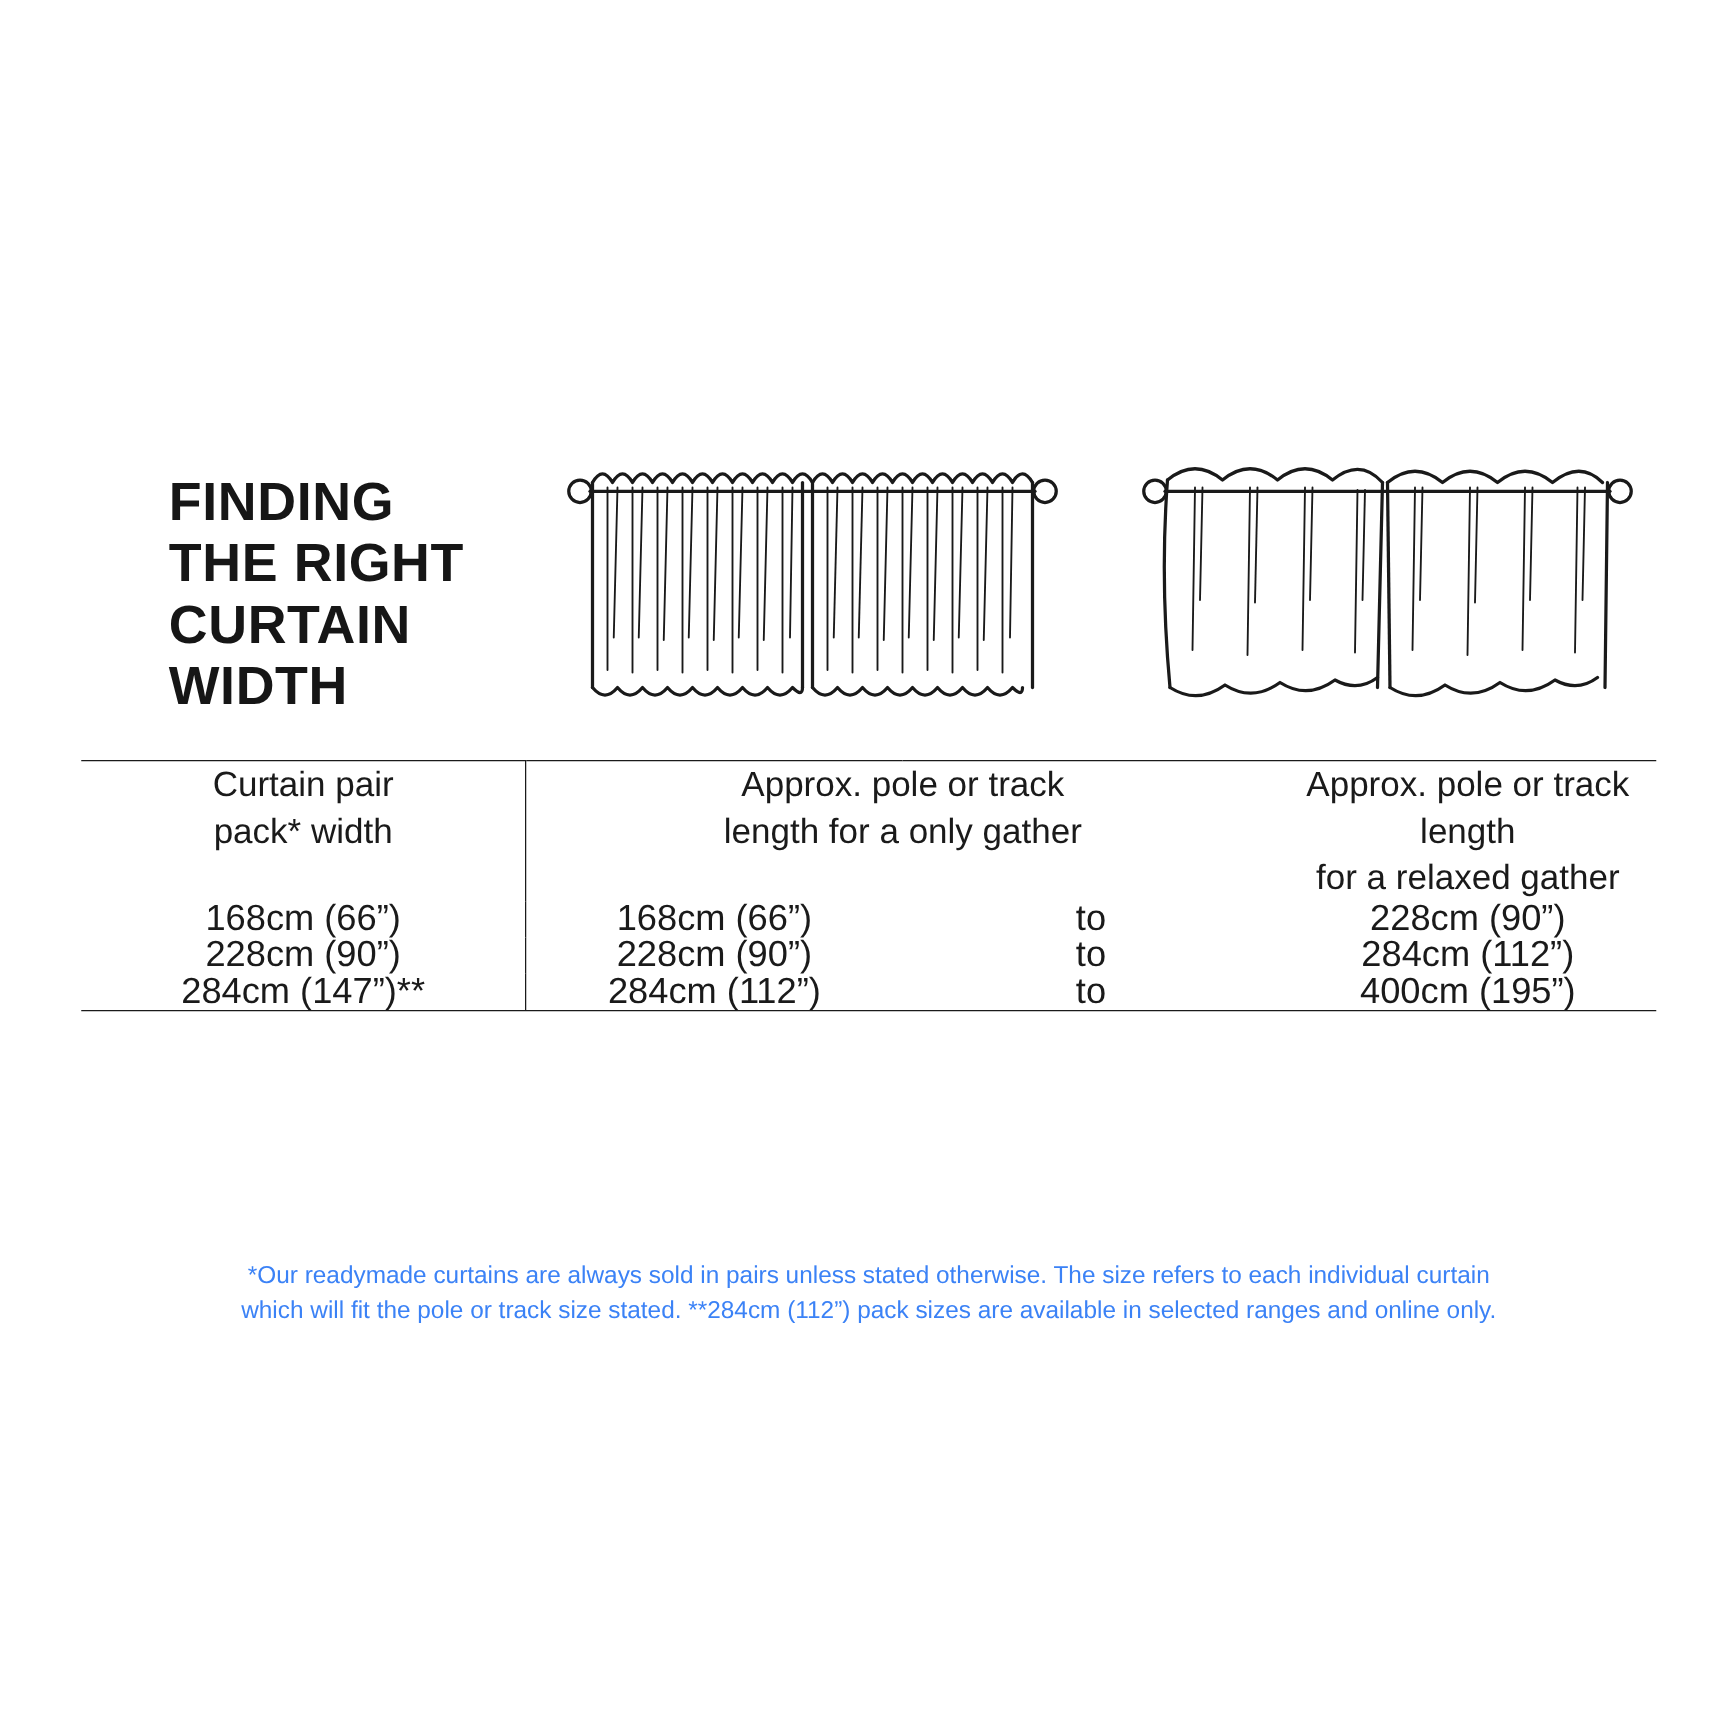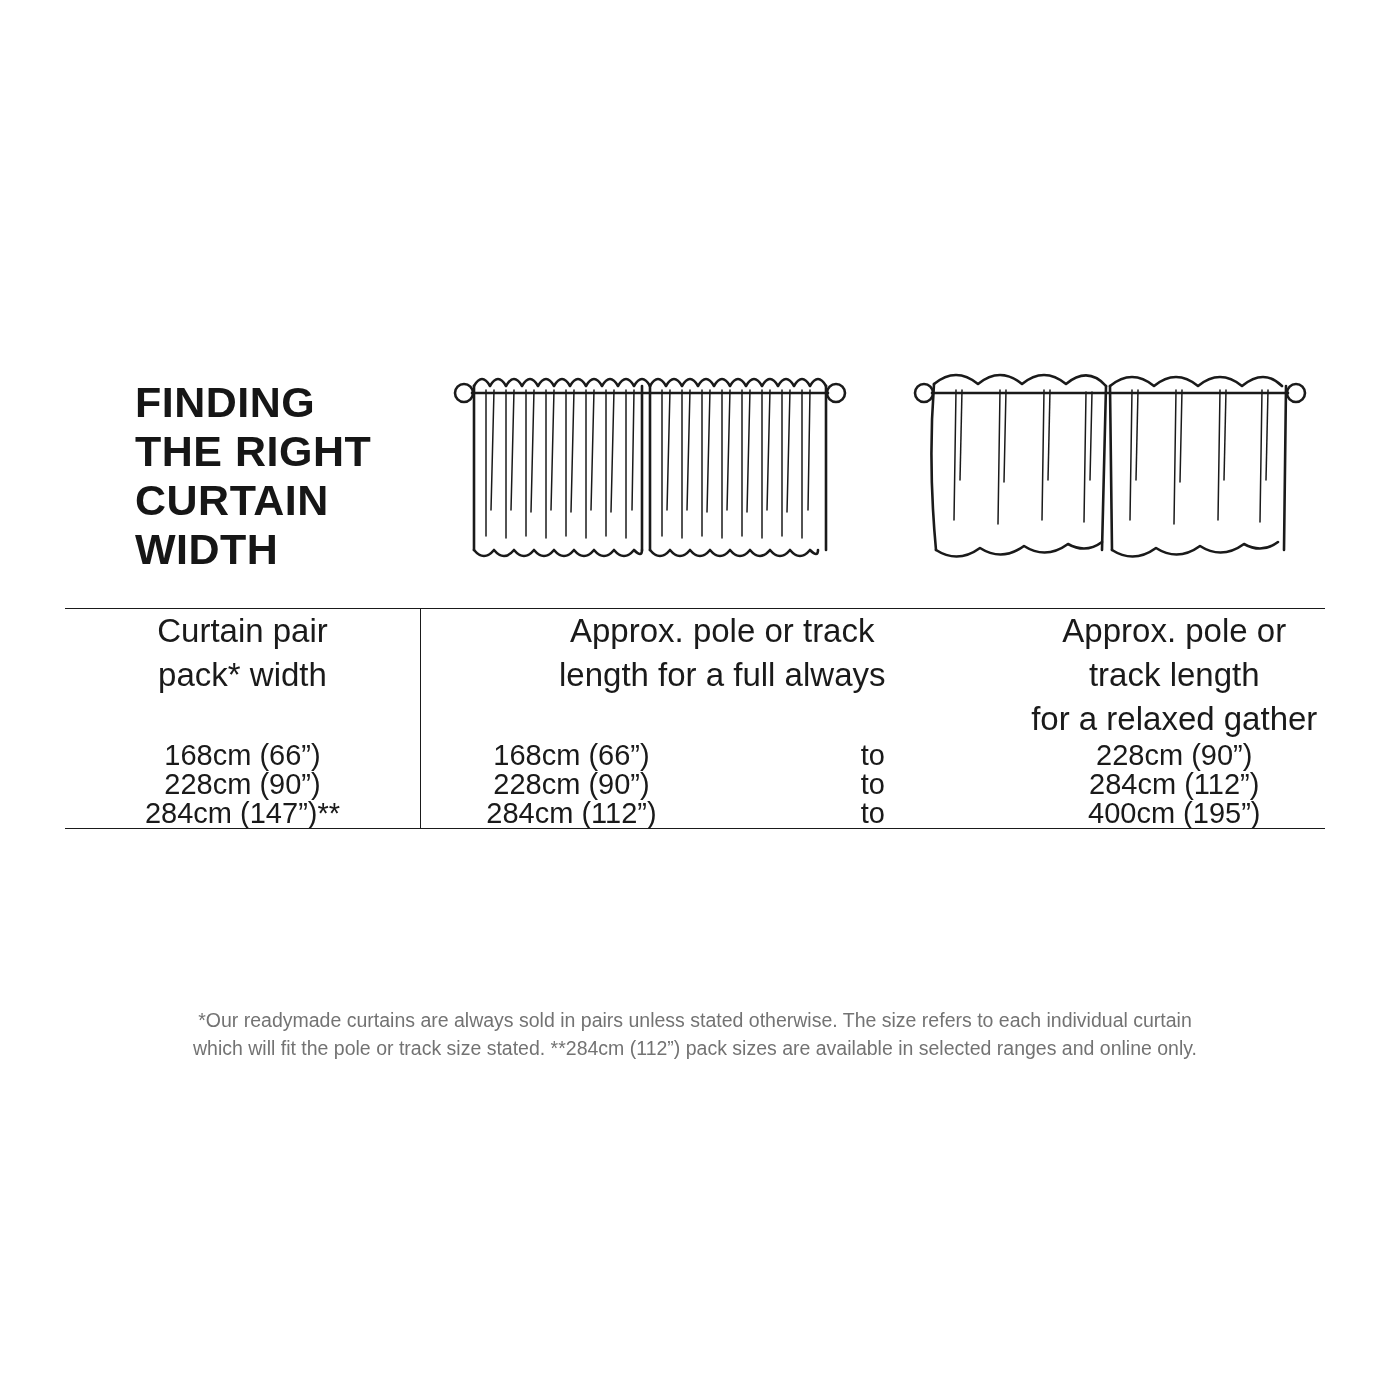--- a/index.html
+++ b/index.html
@@ -72,21 +72,21 @@
   table.size-table th,
   table.size-table td {
     border: none;
     padding: 0;
   }
   .row-line {
     border-top: 1.6px solid #1a1a1a;
   }
   thead th {
     font-weight: 400;
-    font-size: 33px;
+    font-size: 28px;
     line-height: 1.33;
     padding: 22px 8px 24px 8px;
     vertical-align: top;
     white-space: pre-line;
   }
   thead th.col-a {
     width: 355px;
   }
   thead th.col-b {
     border-left: 1.6px solid #1a1a1a;
@@ -123,21 +123,21 @@
 
   
   .footnote {
     position: absolute;
     left: 130px;
     top: 1006px;
     width: 1130px;
     text-align: center;
     font-size: 19.5px;
     line-height: 1.45;
-    color: #737373;
+    color: #3b82f6;
     white-space: pre-line;
   }
 </style>
 </head>
 <body>
 
 <div class="page">
 
   <div class="header">
     <div class="title">FINDING
@@ -248,21 +248,21 @@
     </div>
   </div>
 
   <div class="table-wrap">
     <table class="size-table">
       <thead>
         <tr class="row-line">
           <th class="col-a">Curtain pair
 pack* width</th>
           <th class="col-b" colspan="2">Approx. pole or track
-length for a full always</th>
+length for a only gather</th>
           <th>Approx. pole or track length
 for a relaxed gather</th>
         </tr>
       </thead>
       <tbody>
         <tr>
           <td class="cell-pack">168cm (66”)</td>
           <td class="cell-full">168cm (66”)</td>
           <td class="cell-to">to</td>
           <td>228cm (90”)</td>

